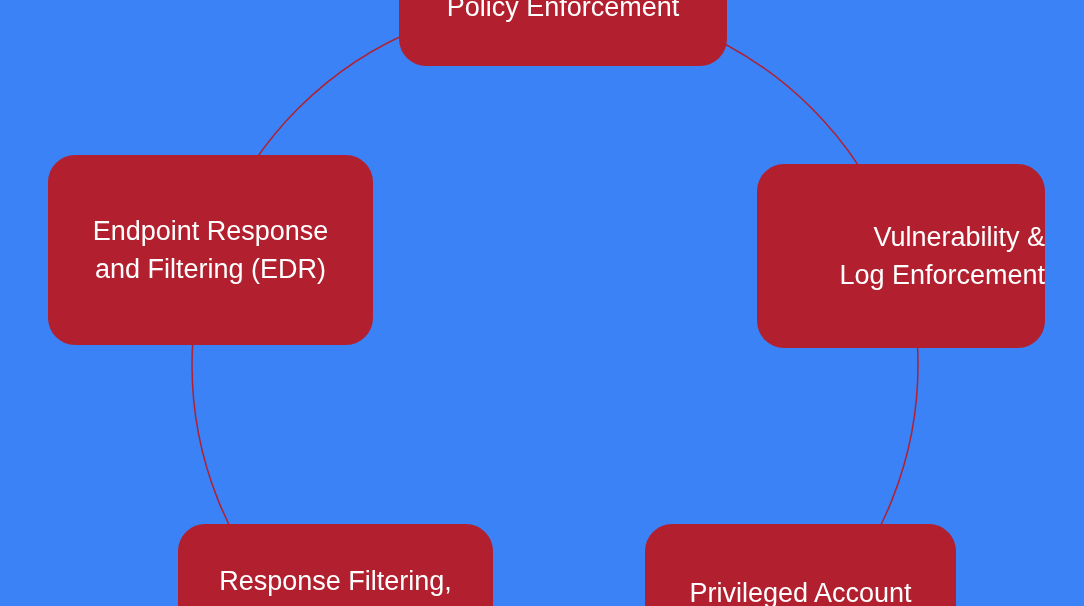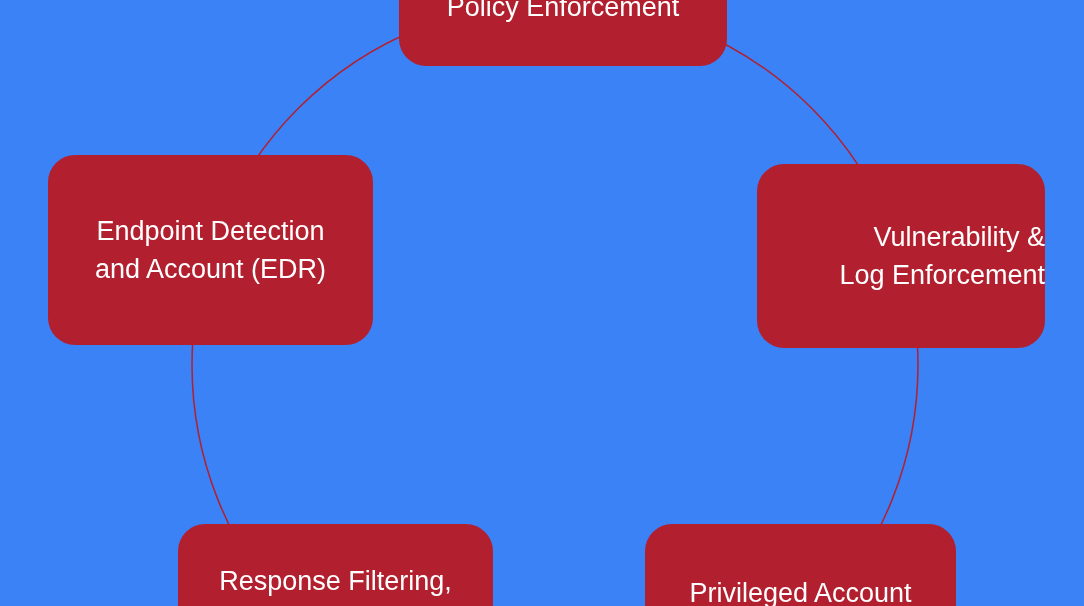--- a/index.html
+++ b/index.html
@@ -108,17 +108,17 @@
 
   <div class="node node-bottom-right">
     <span class="node-line">Privileged Account</span>
   </div>
 
   <div class="node node-bottom-left">
     <span class="node-line">Response Filtering,</span>
   </div>
 
   <div class="node node-left">
-    <span class="node-line">Endpoint Detection</span>
-    <span class="node-line">and Account (EDR)</span>
+    <span class="node-line">Endpoint Response</span>
+    <span class="node-line">and Filtering (EDR)</span>
   </div>
 
 </div>
 
 </body></html>

